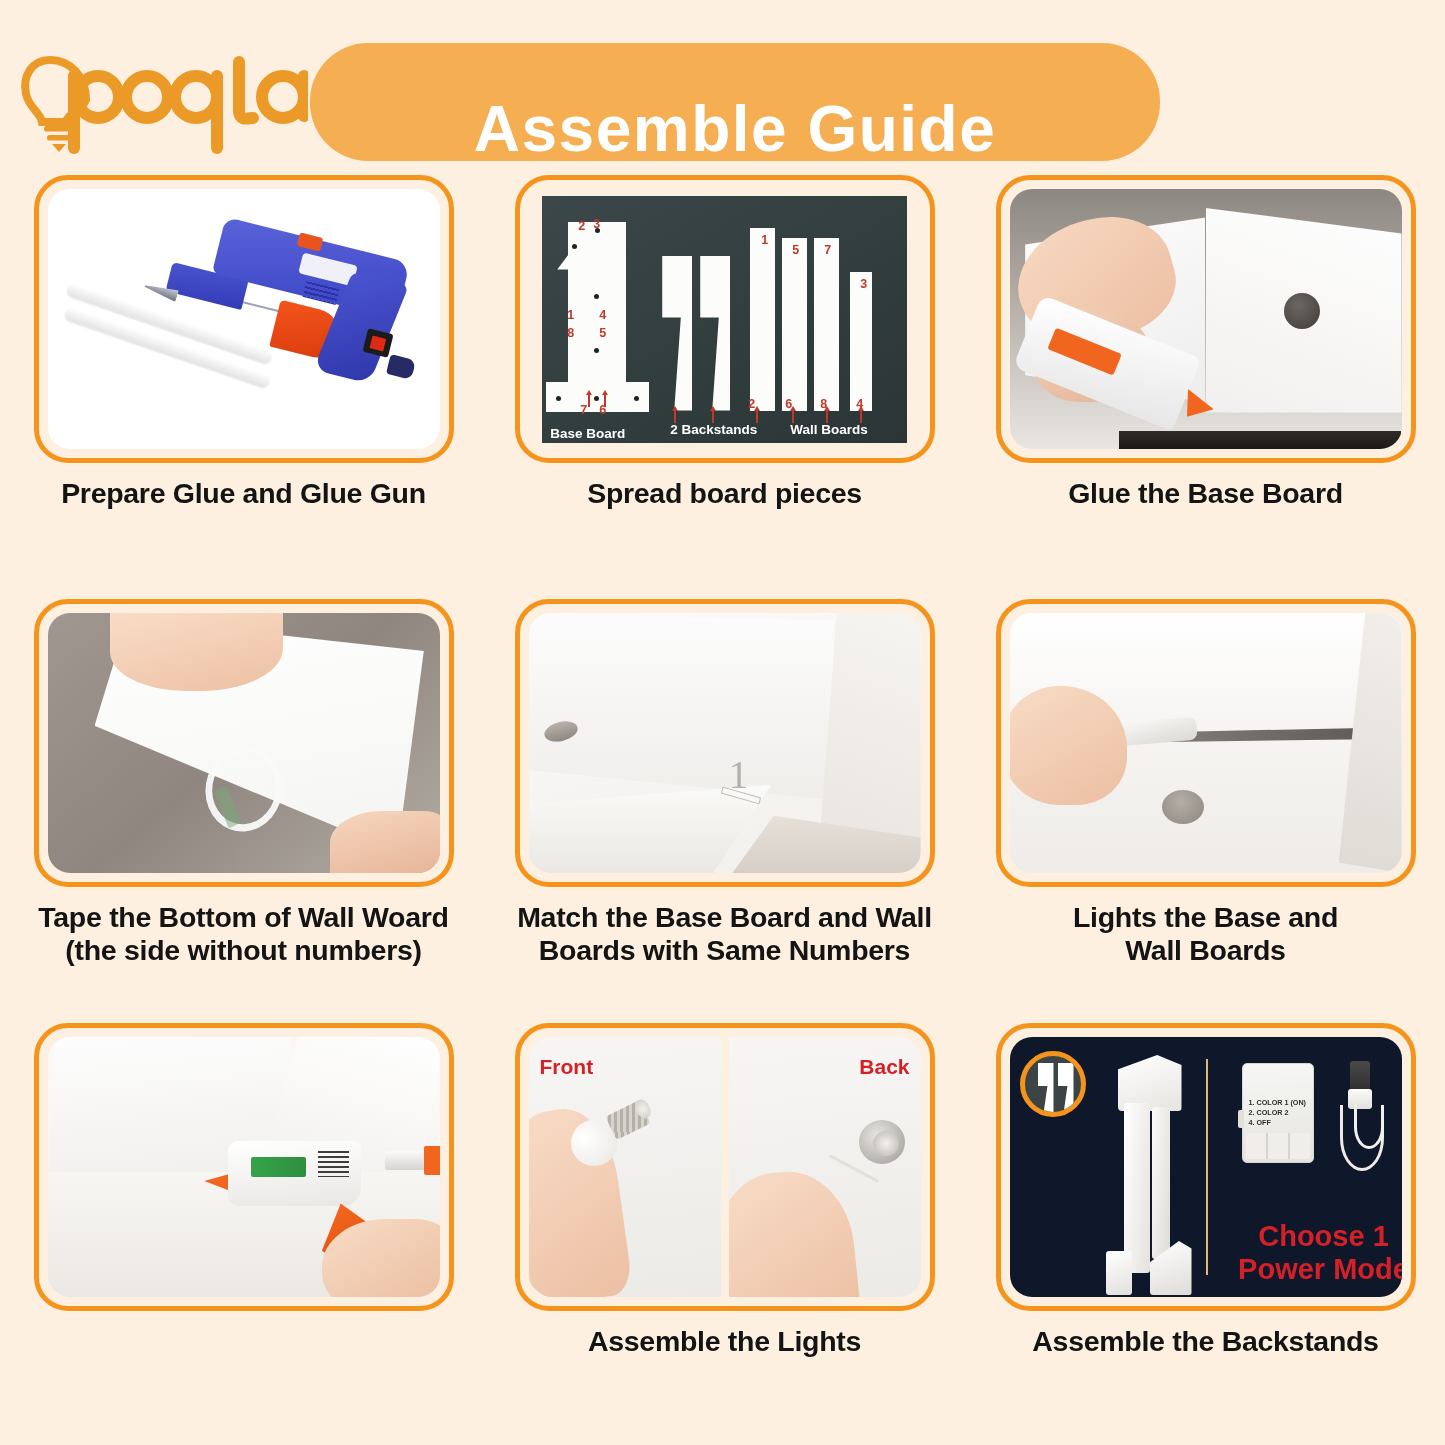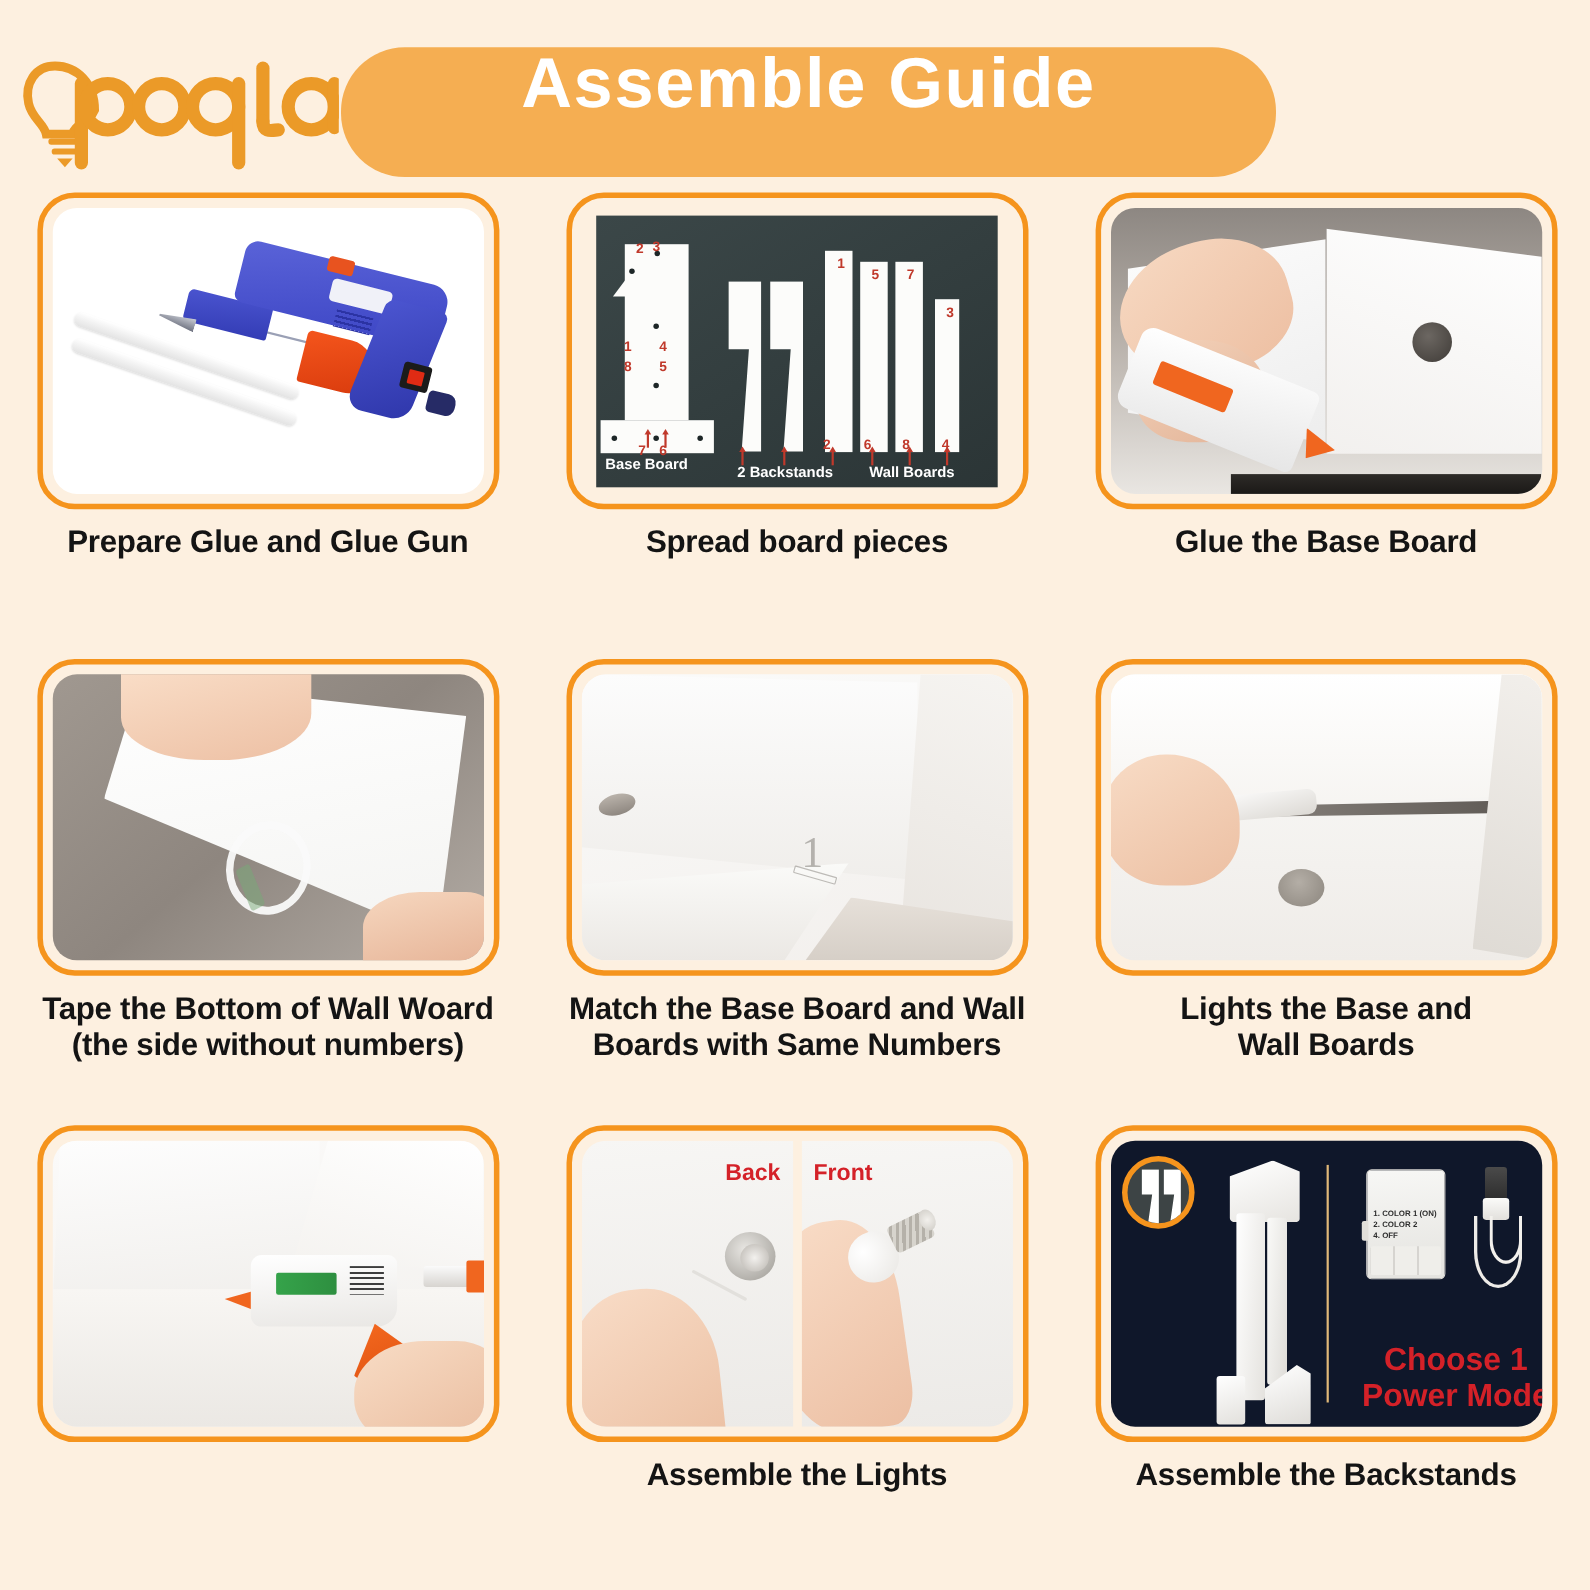--- a/index.html
+++ b/index.html
@@ -31,21 +31,21 @@
   }
   .logo svg { display: block; }
 
   .title-banner {
     flex: 1;
     margin-right: 285px;
     height: 118px;
     background: #f5ae52;
     border-radius: 58px;
     display: flex;
-    align-items: flex-start;
+    align-items: flex-end;
     justify-content: center;
   }
   .title-text {
     color: #ffffff;
     font-size: 64px;
     font-weight: bold;
     letter-spacing: 1.5px;
     line-height: 1;
     font-family: "Liberation Sans", sans-serif;
   }
@@ -667,21 +667,21 @@
 
           <span class="num" style="left:206px;top:202px">2</span>
           <span class="num" style="left:243px;top:202px">6</span>
           <span class="num" style="left:278px;top:202px">8</span>
           <span class="num" style="left:314px;top:202px">4</span>
           <div class="arrow" style="left:214px;top:214px"></div>
           <div class="arrow" style="left:250px;top:214px"></div>
           <div class="arrow" style="left:284px;top:214px"></div>
           <div class="arrow" style="left:318px;top:214px"></div>
 
-          <span class="lbl" style="left:8px;bottom:14px">Base Board</span>
+          <span class="lbl" style="left:8px;bottom:2px">Base Board</span>
           <span class="lbl" style="left:128px;bottom:6px">2 Backstands</span>
           <span class="lbl" style="left:248px;bottom:6px">Wall Boards</span>
         </div>
       </div>
     </div>
     <div class="caption">Spread board pieces</div>
   </div>
 
   <div class="cell">
     <div class="panel">
@@ -766,33 +766,33 @@
         <div class="hg-hand"></div>
       </div>
     </div>
   </div>
 
   <div class="cell">
     <div class="panel">
       <div class="panel-inner p-lights">
 
         <div class="sub">
+          <span class="sub-label lbl-front">Front</span>
+          <div class="hand-lg"></div>
+          <div class="bulb-glass"></div>
+          <div class="bulb-base"></div>
+          <div class="bulb-tip"></div>
+        </div>
+
+        <div class="sub">
           <span class="sub-label lbl-back">Back</span>
           <div class="socket"></div>
           <div class="socket-in"></div>
           <div class="wire"></div>
           <div class="hand-rb"></div>
-        </div>
-
-        <div class="sub">
-          <span class="sub-label lbl-front">Front</span>
-          <div class="hand-lg"></div>
-          <div class="bulb-glass"></div>
-          <div class="bulb-base"></div>
-          <div class="bulb-tip"></div>
         </div>
 
       </div>
     </div>
     <div class="caption">Assemble the Lights</div>
   </div>
 
   <div class="cell">
     <div class="panel">
       <div class="panel-inner p-backstand">

